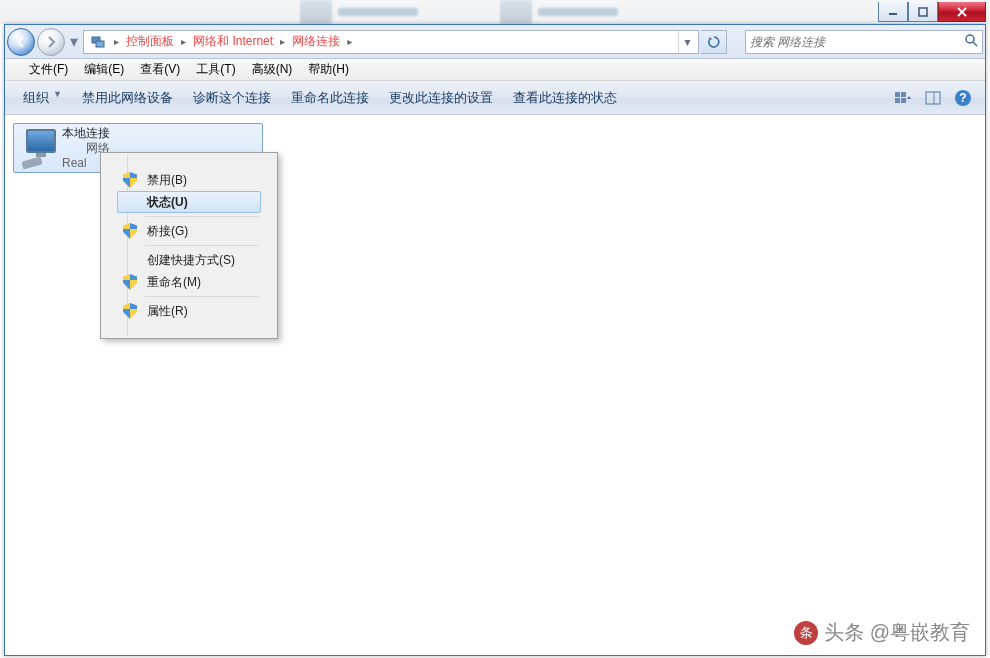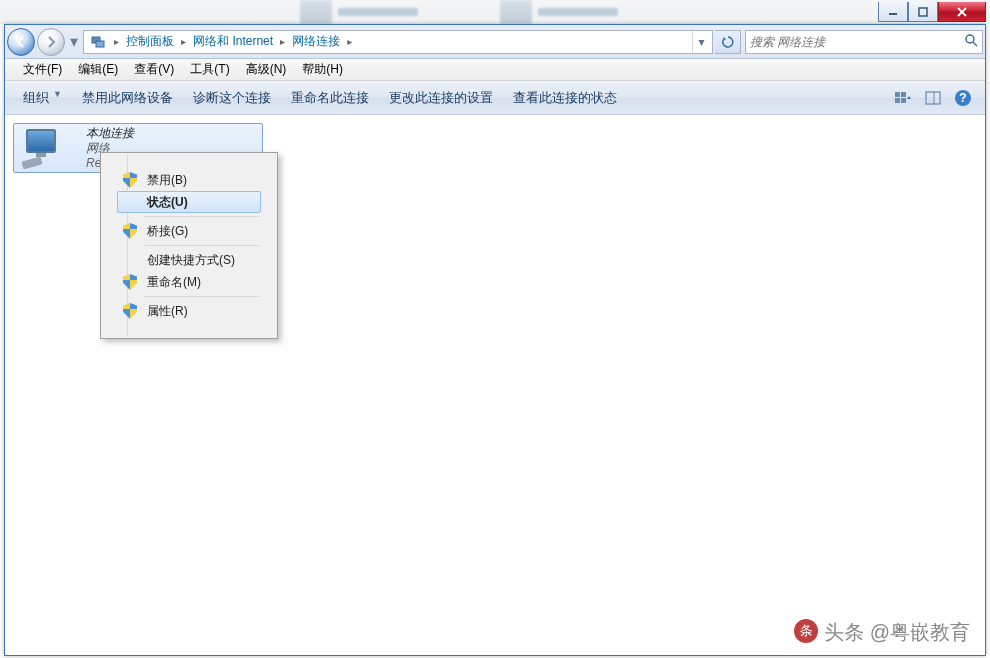--- a/index.html
+++ b/index.html
@@ -19,66 +19,66 @@
 .win-btn svg { pointer-events: none; }
 
 
 .nav-bar { height: 34px; background: linear-gradient(#e8eef8, #dde6f3); border-bottom: 1px solid #b8c4d4; display: flex; align-items: center; padding: 0 2px; gap: 2px; }
 .nav-arrow { width: 28px; height: 28px; border-radius: 50%; background: radial-gradient(circle at 35% 30%, #fff, #cfe0f7 40%, #6fa2dd 70%, #3d6fa8); border: 1px solid #3a6aa0; display: flex; align-items: center; justify-content: center; cursor: pointer; }
 .nav-arrow.fwd { background: radial-gradient(circle at 35% 30%, #fff, #eef2f7 40%, #c8d2de 70%, #a0acba); border-color: #9aa6b4; }
 .nav-chev { width: 14px; height: 22px; display: flex; align-items: center; justify-content: center; color: #6a809a; cursor: pointer; }
 .breadcrumb { flex: 1; height: 24px; background: #fff; border: 1px solid #a8b4c4; display: flex; align-items: center; padding: 0 2px; font-size: 12px; }
 .bc-icon { width: 18px; height: 18px; margin: 0 3px; display: flex; align-items: center; justify-content: center; }
 .bc-sep { color: #666; padding: 0 4px; font-size: 10px; cursor: pointer; }
-.bc-item { padding: 0 3px; cursor: pointer; color: #0369a1; }
+.bc-item { padding: 0 3px; cursor: pointer; color: #ef4444; }
 .bc-refresh { width: 26px; height: 24px; border: 1px solid #a8b4c4; border-left: none; background: linear-gradient(#e6f0fb, #d2e1f2); display: flex; align-items: center; justify-content: center; cursor: pointer; }
 .bc-drop { width: 18px; height: 22px; border-left: 1px solid #d0d8e2; display: flex; align-items: center; justify-content: center; color: #5a7090; cursor: pointer; margin-left: auto; }
-.search-box { width: 238px; height: 24px; background: #fff; border: 1px solid #a8b4c4; margin-left: 2px; display: flex; align-items: center; padding: 0 4px; }
+.search-box { width: 238px; height: 24px; background: #fff; border: 1px solid #a8b4c4; margin-left: 16px; display: flex; align-items: center; padding: 0 4px; }
 .search-box input { flex: 1; border: none; outline: none; font-size: 12px; font-style: italic; color: #777; background: transparent; }
 .search-icon { color: #3a6aa0; cursor: pointer; }
 
 
-.menu-bar { height: 22px; background: linear-gradient(#f8f8f8, #ececec); border-bottom: 1px solid #d4d4d4; display: flex; align-items: center; padding: 0 10px; font-size: 12px; }
+.menu-bar { height: 22px; background: linear-gradient(#f8f8f8, #ececec); border-bottom: 1px solid #d4d4d4; display: flex; align-items: center; padding: 0 16px; font-size: 12px; }
 .menu-item { padding: 2px 8px; cursor: pointer; }
 
 
 .toolbar { height: 34px; background: linear-gradient(#edf2f9, #dfe7f2 48%, #d5dfed 52%, #e2eaf5); border-bottom: 1px solid #c0cad8; display: flex; align-items: center; padding: 0 8px; font-size: 13px; color: #1a3a5f; }
 .tb-btn { padding: 4px 10px; cursor: pointer; display: flex; gap: 4px; }
 .tb-drop { font-size: 9px; color: #5a7090; }
 .tb-right { margin-left: auto; display: flex; align-items: center; gap: 2px; }
 .tb-icon-btn { width: 28px; height: 24px; display: flex; align-items: center; justify-content: center; cursor: pointer; border-radius: 2px; }
 
 
 .content { position: relative; padding: 8px; background: #fff; height: calc(100% - 90px); }
-.net-item { width: 250px; height: 50px; background: linear-gradient(#eaf3fd, #d8e8fa); border: 1px solid #7da2ce; border-radius: 2px; display: flex; align-items: center; padding: 4px 6px; gap: 24px; cursor: pointer; font-style: italic; }
+.net-item { width: 250px; height: 50px; background: linear-gradient(#eaf3fd, #d8e8fa); border: 1px solid #7da2ce; border-radius: 2px; display: flex; align-items: center; padding: 4px 6px; gap: 0; cursor: pointer; }
 .net-icon { width: 42px; height: 42px; position: relative; flex-shrink: 0; }
 .net-monitor { position: absolute; top: 2px; left: 6px; width: 30px; height: 24px; background: linear-gradient(#6fa8dc, #2d6aa8); border: 2px solid #5a7a9a; border-radius: 2px; }
 .net-monitor::after { content: ''; position: absolute; bottom: -6px; left: 8px; width: 10px; height: 4px; background: #8a98a8; }
 .net-cable { position: absolute; bottom: 2px; left: 2px; width: 20px; height: 8px; background: #9aa8b8; border-radius: 2px; transform: rotate(-15deg); }
 .net-text { font-size: 12px; line-height: 15px; color: #222; }
 .net-title { font-weight: normal; }
-.net-sub { color: #555; }
+.net-sub { color: #555; text-align: right; }
 .net-sub2 { color: #666; }
 
 
 .context-menu { position: absolute; top: 152px; left: 100px; width: 178px; background: #f0f0f0; border: 1px solid #a0a0a0; box-shadow: 3px 3px 6px rgba(0,0,0,.25); font-size: 12px; padding: 16px; }
 .ctx-item { height: 22px; display: flex; align-items: center; padding: 0 8px 0 30px; position: relative; cursor: pointer; color: #222; }
 .ctx-item.selected { background: linear-gradient(#eaf3fd, #d0e3f8); border: 1px solid #96c0ea; border-radius: 2px; padding-left: 29px; font-weight: bold; text-align: right; }
 .ctx-item.disabled { color: #a0a0a0; cursor: default; }
 .ctx-shield { position: absolute; left: 6px; width: 16px; height: 16px; }
 .ctx-sep { height: 1px; background: #d8d8d8; margin: 3px 2px 3px 28px; }
 .ctx-strip { position: absolute; left: 26px; top: 2px; bottom: 2px; width: 1px; background: #d8d8d8; }
 
 
 .shield { width: 14px; height: 16px; position: relative; }
 .shield::before { content: ''; position: absolute; inset: 0; background: conic-gradient(from 0deg at 50% 40%, #4a90d8 0 90deg, #f8d048 90deg 180deg, #4a90d8 180deg 270deg, #f8d048 270deg 360deg); clip-path: polygon(50% 0, 100% 15%, 100% 55%, 50% 100%, 0 55%, 0 15%); }
 .shield.grey::before { background: conic-gradient(from 0deg at 50% 40%, #c0c0c0 0 90deg, #e0e0e0 90deg 180deg, #c0c0c0 180deg 270deg, #e0e0e0 270deg 360deg); }
 
 
-.watermark { position: absolute; bottom: 12px; right: 20px; font-size: 20px; color: #888; font-family: "SimHei", sans-serif; display: flex; gap: 6px; }
+.watermark { position: absolute; bottom: 12px; right: 20px; font-size: 20px; color: #888; font-family: "SimHei", sans-serif; display: flex; align-items: center; gap: 6px; }
 .wm-icon { width: 24px; height: 24px; border-radius: 50%; background: #c04040; position: relative; }
 .wm-icon::after { content: '条'; position: absolute; inset: 0; display: flex; align-items: center; justify-content: center; color: #fff; font-size: 13px; }
 </style>
 </head>
 <body>
 
 <div class="top-blur">
   <div class="blur-item" style="left:300px;top:0">
       <div class="blur-icon"></div>
       <div class="blur-text"></div>

